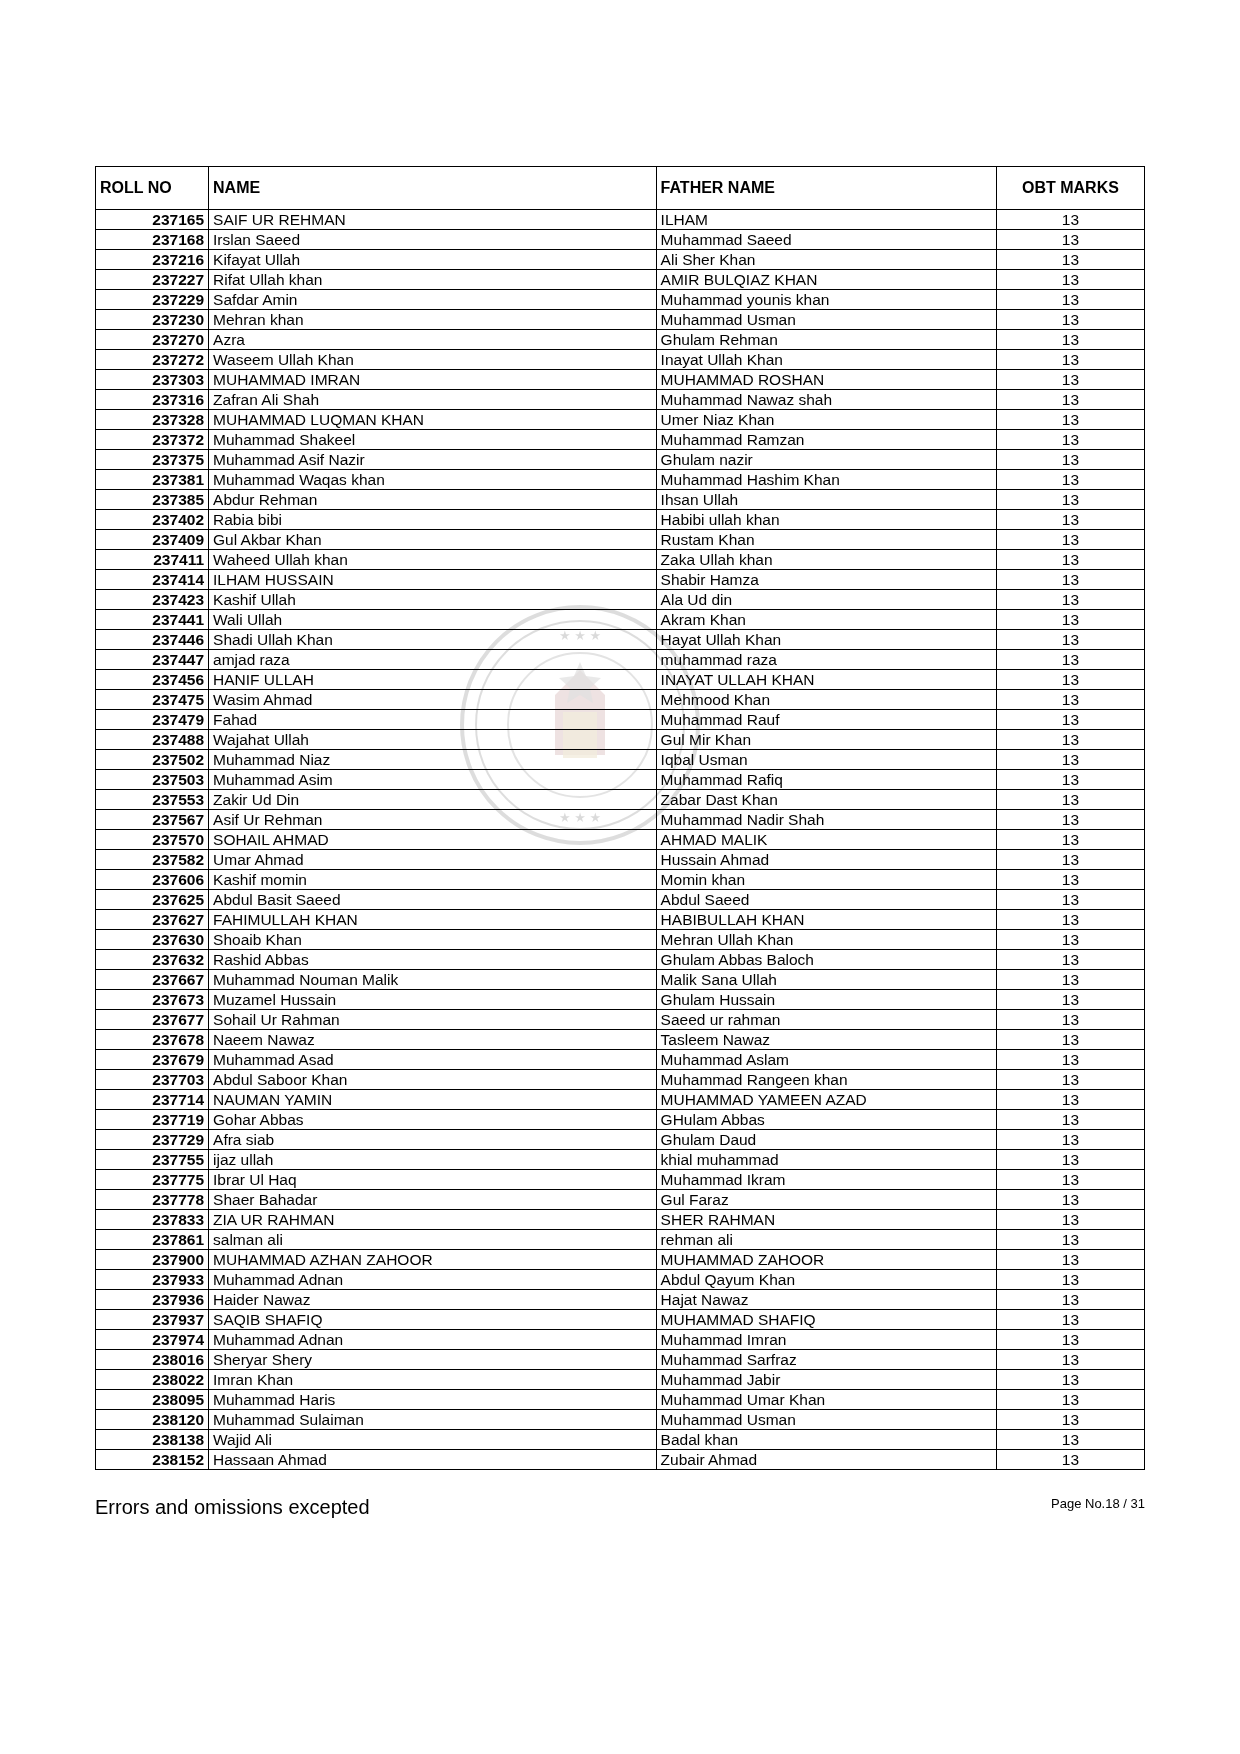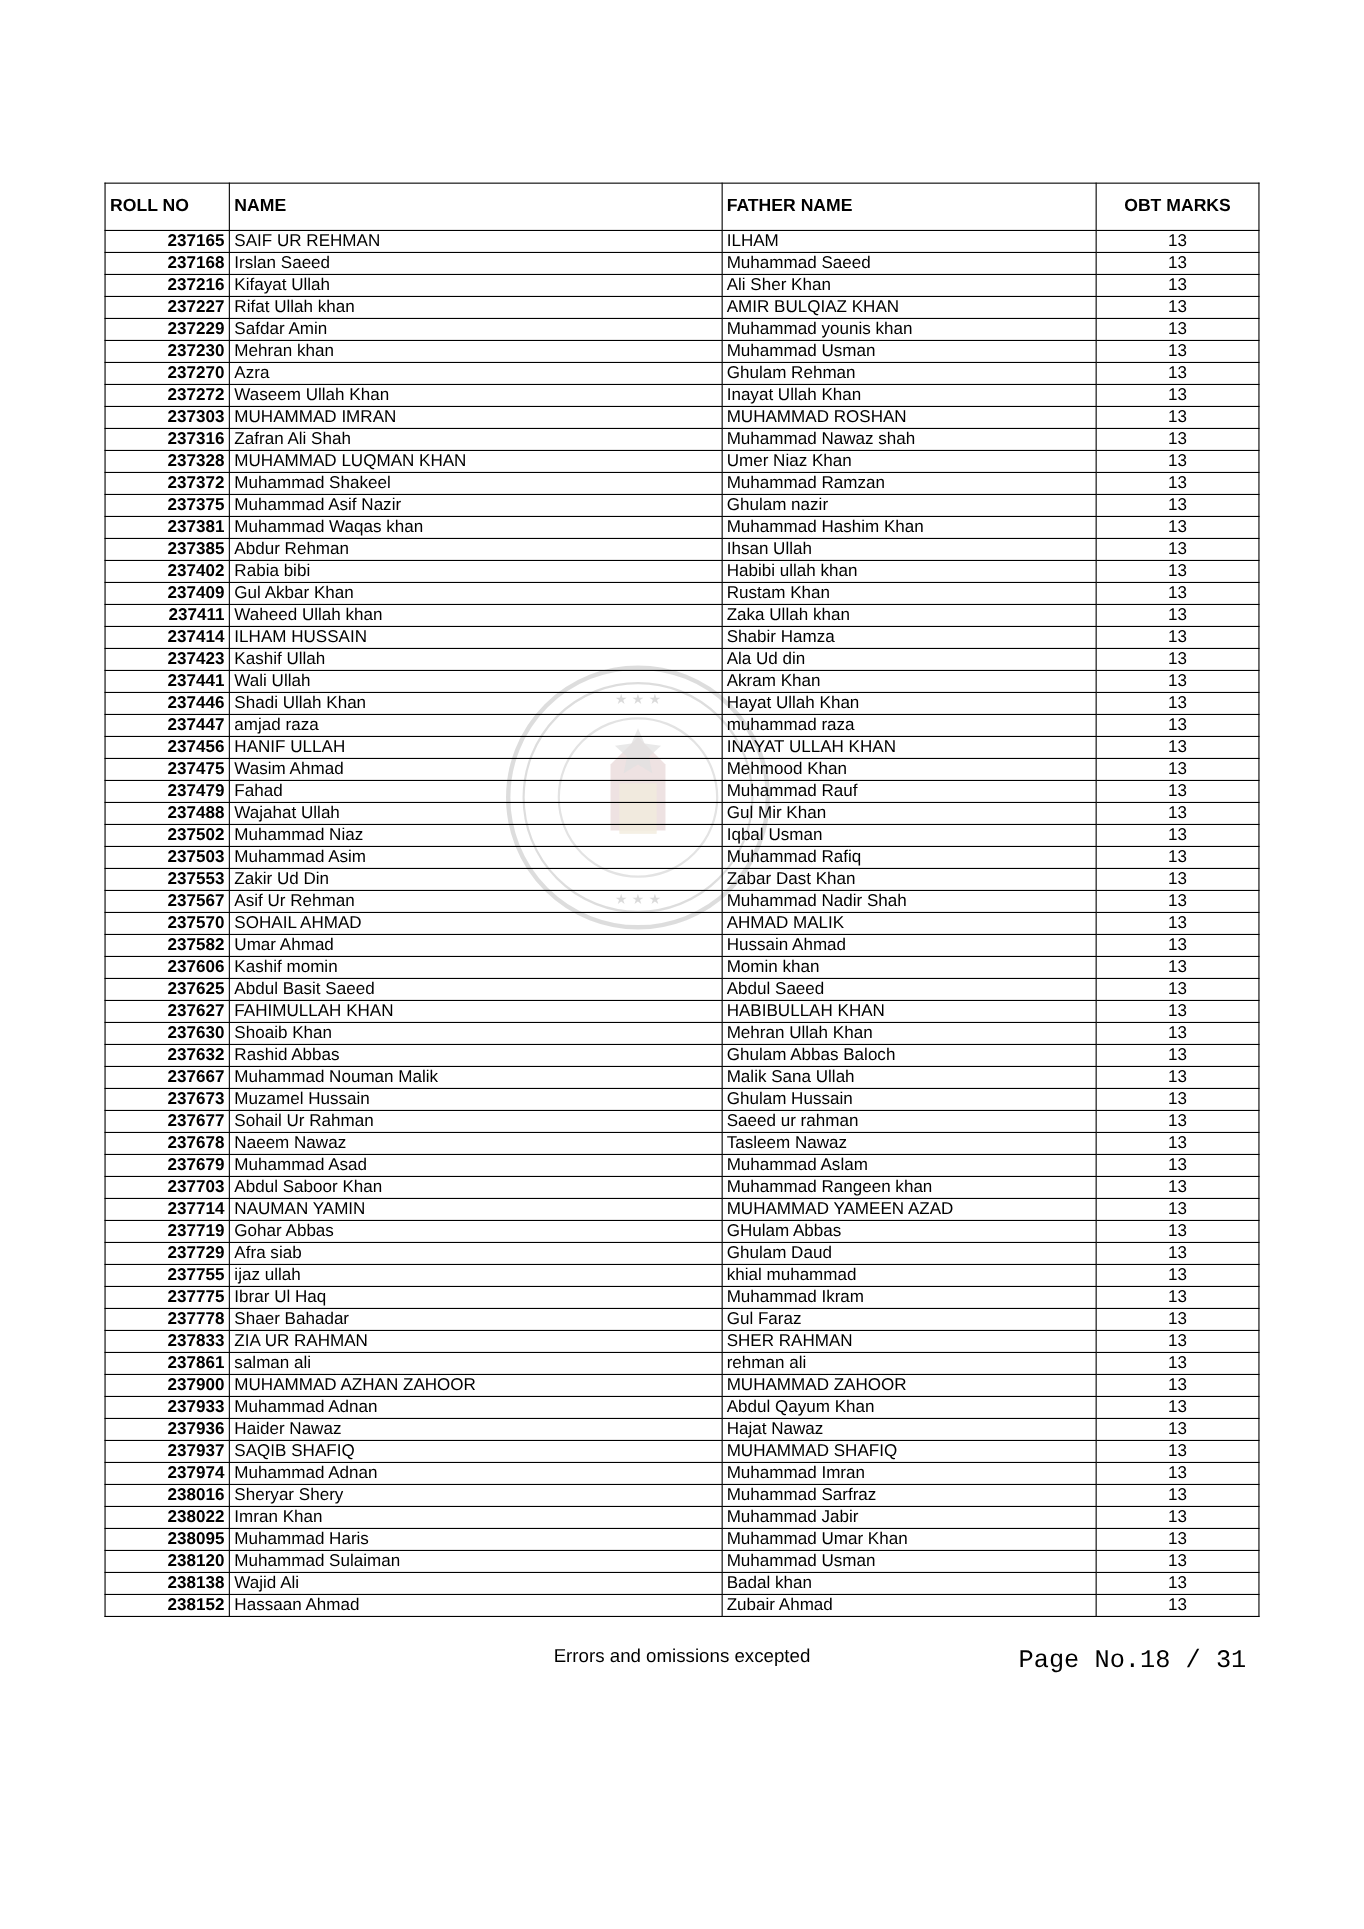--- a/index.html
+++ b/index.html
@@ -70,29 +70,27 @@
     position: absolute;
     left: 95px;
     top: 1496px;
     width: 1050px;
     z-index: 2;
   }
   .footer-center {
     position: absolute;
     left: 0;
     width: 1050px;
-    text-align: center;
-    font-size: 17px;
+    font-size: 20px;
   }
   .footer-right {
     position: absolute;
-    right: 12px;
+    right: 0;
     top: 0;
-    font-size: 23px;
-    font-family: Liberation Mono, monospace;
+    font-size: 13px;
   }
 </style>
 </head>
 <body>
 
 <div class="page">
 
   <div class="watermark">
     <svg viewBox="0 0 250 250" width="250" height="250" aria-hidden="true">
       <circle cx="125" cy="125" r="118" fill="none" stroke="#333" stroke-width="4"></circle>

